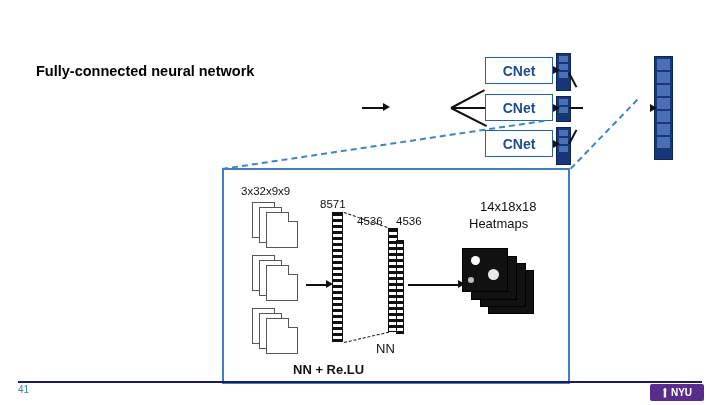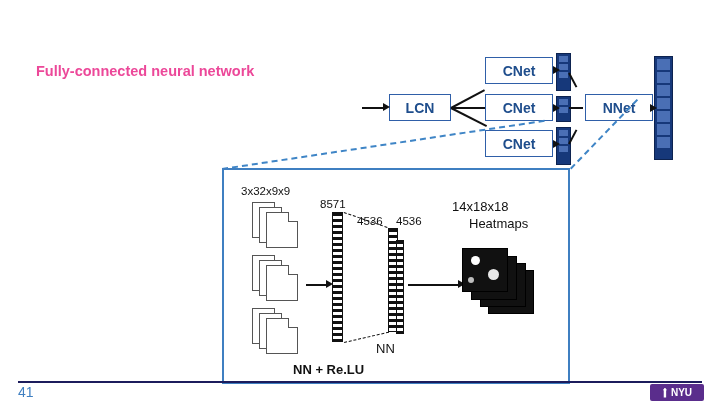--- a/index.html
+++ b/index.html
@@ -32,21 +32,21 @@
     letter-spacing: 0.2px;
     white-space: nowrap;
   }
 
   
   .subtitle {
     left: 36px;
     top: 63px;
     font-size: 14.5px;
     font-weight: bold;
-    color: #ec4899;
+    color: #000000;
     white-space: nowrap;
   }
 
   
   .netbox {
     border: 1.6px solid #2f5fa8;
     background: #ffffff;
     color: #1e4d8c;
     font-size: 14px;
     font-weight: bold;
@@ -151,21 +151,21 @@
   .footer-rule {
     left: 18px;
     top: 381px;
     width: 684px;
     height: 2px;
     background: #1c1c5c;
   }
   .pagenum {
     left: 18px;
     top: 384px;
-    font-size: 14px;
+    font-size: 10px;
     color: #3f7fc1;
     text-align: right;
   }
   .nyu-logo {
     left: 650px;
     top: 384px;
     width: 54px;
     height: 17px;
     background: #5a2d8c;
     border-radius: 2px;
@@ -184,37 +184,31 @@
   }
 </style>
 </head>
 <body>
 
 <div id="slide">
 
 
   <div class="abs subtitle">Fully-connected neural network</div>
 
-  <div class="abs netbox lcn">
-    <span>LCN</span>
-  </div>
 
   <div class="abs netbox cnet1">
     <span>CNet</span>
   </div>
   <div class="abs netbox cnet2">
     <span>CNet</span>
   </div>
   <div class="abs netbox cnet3">
     <span>CNet</span>
   </div>
 
-  <div class="abs netbox nnet">
-    <span>NNet</span>
-  </div>
 
   <div class="abs line" style="left:451px; top:107px; width:38px; transform: rotate(-28deg);"></div>
 
   <div class="abs line" style="left:451px; top:107px; width:34px;"></div>
 
   <div class="abs line" style="left:451px; top:107px; width:40px; transform: rotate(27deg);"></div>
 
   <div class="abs line" style="left:362px; top:107px; width:22px;"></div>
   <div class="abs arrowhead" style="left:383px; top:103px;"></div>
 
@@ -306,21 +300,21 @@
   <div class="abs fcbar" style="left:388px; top:228px; width:10px; height:104px;"></div>
 
   <div class="abs" style="left:344px; top:212px; width:46px; height:18px; border-top:1.5px dashed #111; transform: rotate(19deg); transform-origin:0 0;"></div>
   <div class="abs" style="left:344px; top:342px; width:46px; height:18px; border-top:1.5px dashed #111; transform: rotate(-13deg); transform-origin:0 0;"></div>
 
   <div class="abs fcbar" style="left:396px; top:240px; width:8px; height:94px;"></div>
 
   <div class="abs line" style="left:408px; top:284px; width:52px;"></div>
   <div class="abs arrowhead" style="left:458px; top:280px;"></div>
 
-  <div class="abs lab lab-big" style="left:452px; top:199px;">14x18x18</div>
+  <div class="abs lab lab-big" style="left:480px; top:199px;">14x18x18</div>
   <div class="abs lab lab-big" style="left:469px; top:216px;">Heatmaps</div>
 
   <div class="abs" style="left:462px; top:248px; width:90px; height:68px;">
     <div class="heat" style="left:26px; top:22px; width:44px; height:42px;"></div>
     <div class="heat" style="left:18px; top:15px; width:44px; height:42px;"></div>
     <div class="heat" style="left:9px; top:8px; width:44px; height:42px;"></div>
     <div class="heat" style="left:0px; top:0px; width:44px; height:42px;">
       <div class="abs" style="left:8px; top:7px; width:9px; height:9px; background:#ffffff; border-radius:50%;"></div>
       <div class="abs" style="left:25px; top:20px; width:11px; height:11px; background:#e8e8e8; border-radius:50%;"></div>
       <div class="abs" style="left:5px; top:28px; width:6px; height:6px; background:#bfbfbf; border-radius:50%;"></div>

